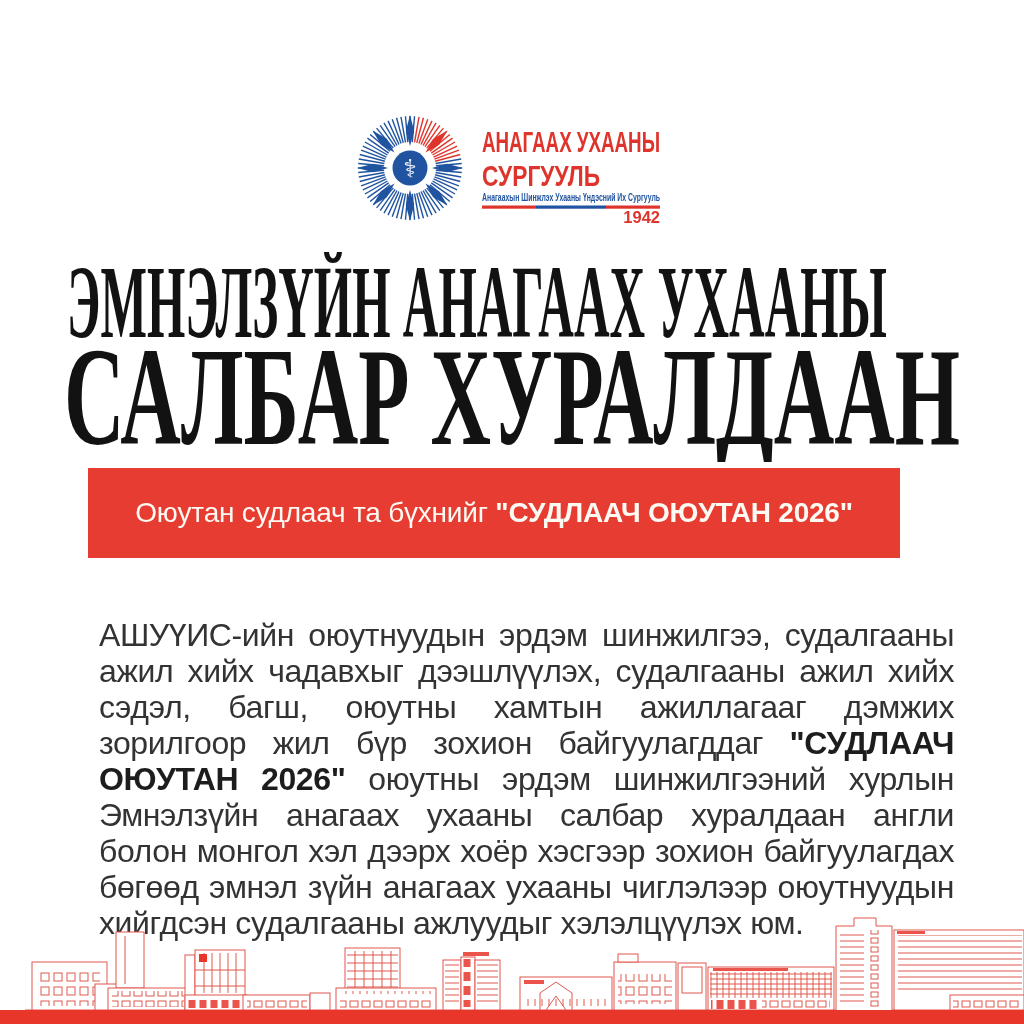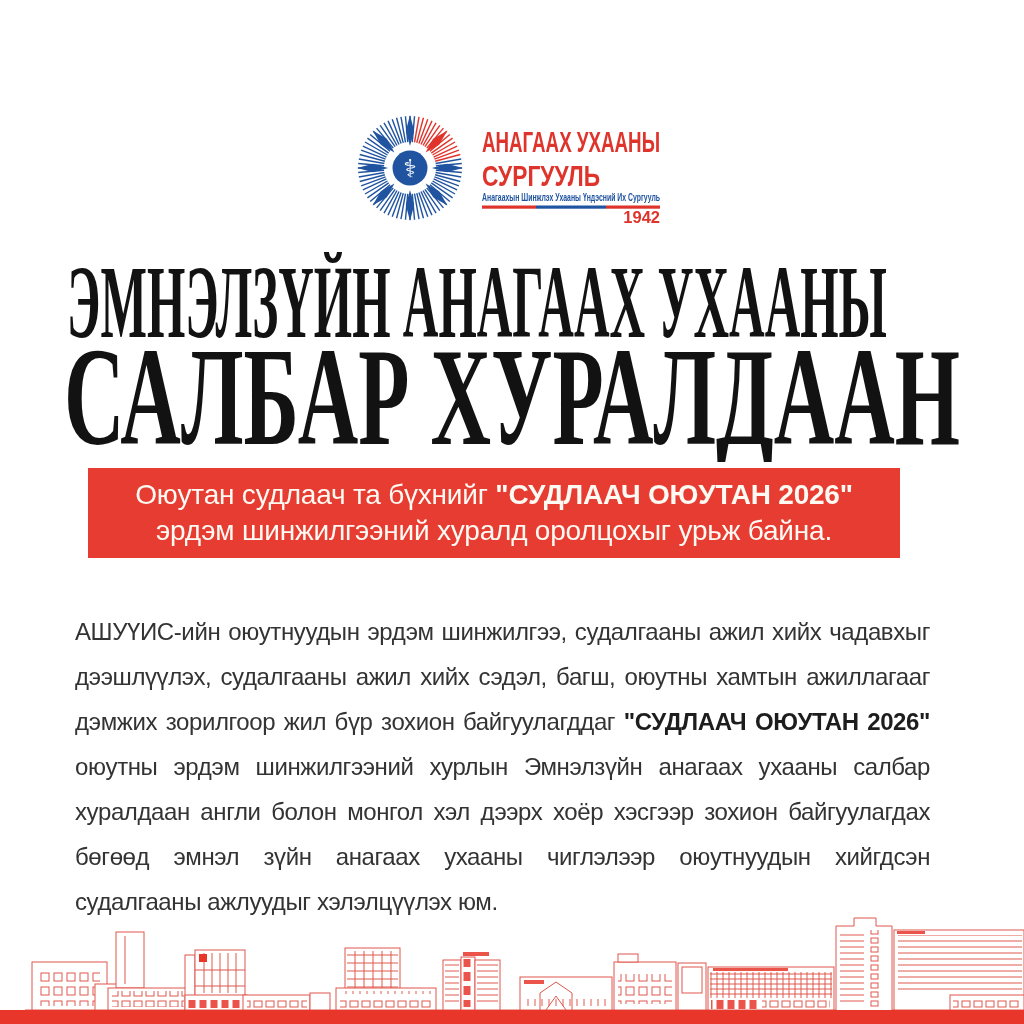--- a/index.html
+++ b/index.html
@@ -17,22 +17,22 @@
   .asclepius{font-family:"DejaVu Sans",sans-serif;fill:#ffffff;}
   
   .title-svg{position:absolute;left:0;top:252px;}
   .title-text{font-family:"Liberation Serif","DejaVu Serif",serif;font-weight:700;fill:var(--title-black);}
   
   .banner{position:absolute;left:88px;top:468px;width:812px;height:90px;background:var(--banner-red);
           color:#fdfaf3;text-align:center;display:flex;flex-direction:column;justify-content:center;
           line-height:36px;font-size:28px;letter-spacing:-0.2px;}
   .banner b{font-weight:700;}
   
-  .body-text{position:absolute;left:75px;top:585px;width:855px;color:var(--body-text);
-             font-size:24px;line-height:45px;letter-spacing:-0.4px;
+  .body-text{position:absolute;left:99px;top:585px;width:855px;color:var(--body-text);
+             font-size:32px;line-height:36px;letter-spacing:-0.4px;
              text-align:justify;text-align-last:left;}
   .body-text b{color:#1d1d1d;font-weight:700;}
   
   .skyline-svg{position:absolute;left:0;top:900px;}
   .bld{fill:#ffffff;stroke:var(--skyline-red);stroke-width:1;}
   .bldfill{stroke:none;}
   .acc{fill:var(--accent-red);stroke:none;}
   .accl{fill:var(--accent-red);opacity:.85;stroke:none;}
   .thin{fill:none;stroke:var(--skyline-red);stroke-width:1;}
 </style>
@@ -142,21 +142,20 @@
     <text class="logo-year" x="304" y="113" font-size="16.5" text-anchor="end">1942</text>
   </svg>
 
   <svg class="title-svg" width="1024" height="210" viewBox="0 0 1024 210">
     <text class="title-text" x="67" y="85" font-size="104" textLength="820" lengthAdjust="spacingAndGlyphs">ЭМНЭЛЗҮЙН АНАГААХ УХААНЫ</text>
     <text class="title-text" x="64" y="192" font-size="140" textLength="896" lengthAdjust="spacingAndGlyphs">САЛБАР ХУРАЛДААН</text>
   </svg>
 
   <div class="banner">
     <div><span>Оюутан судлаач та бүхнийг </span><b>"СУДЛААЧ ОЮУТАН 2026"</b></div>
-    <div>эрдэм шинжилгээний хуралд оролцохыг урьж байна.</div>
   </div>
 
   <p class="body-text"><span>АШУҮИС-ийн оюутнуудын эрдэм шинжилгээ, судалгааны ажил хийх чадавхыг дээшлүүлэх, судалгааны ажил хийх сэдэл, багш, оюутны хамтын ажиллагааг дэмжих зорилгоор жил бүр зохион байгуулагддаг </span><b>"СУДЛААЧ ОЮУТАН 2026"</b><span> оюутны эрдэм шинжилгээний хурлын Эмнэлзүйн анагаах ухааны салбар хуралдаан англи болон монгол хэл дээрх хоёр хэсгээр зохион байгуулагдах бөгөөд эмнэл зүйн анагаах ухааны чиглэлээр оюутнуудын хийгдсэн судалгааны ажлуудыг хэлэлцүүлэх юм.</span></p>
 
   <svg class="skyline-svg" width="1024" height="124" viewBox="0 0 1024 124">
     <defs>
       <pattern id="winA" width="13" height="14" patternUnits="userSpaceOnUse">
         <rect x="2" y="3" width="8" height="8" class="thin"></rect>
       </pattern>
       <pattern id="winB" width="12" height="11" patternUnits="userSpaceOnUse">

